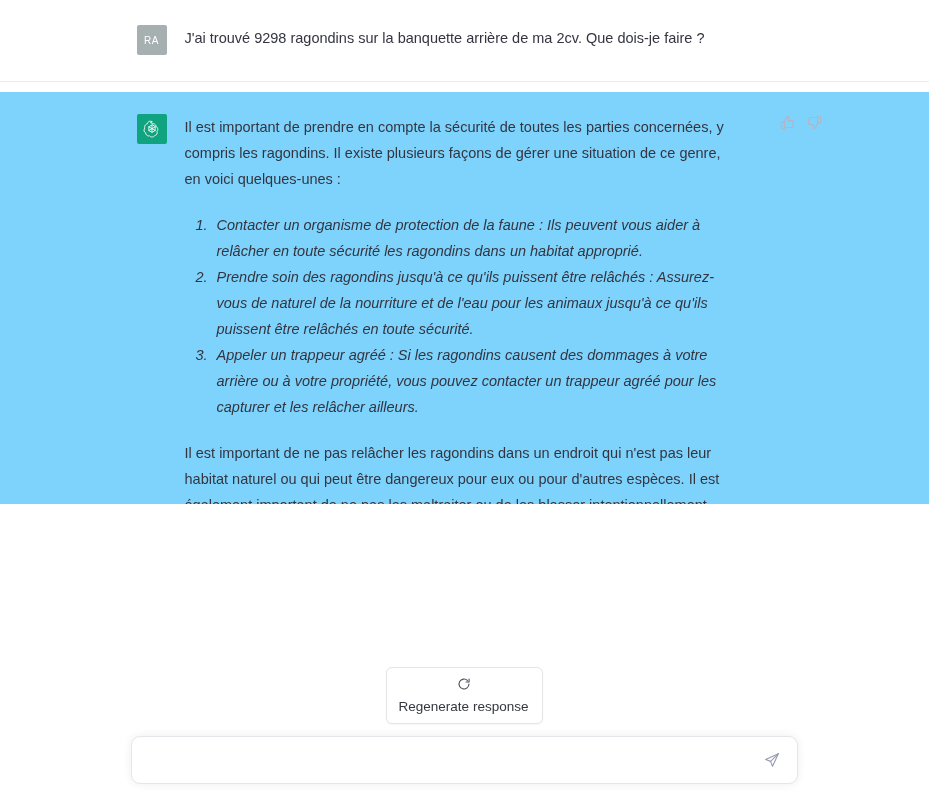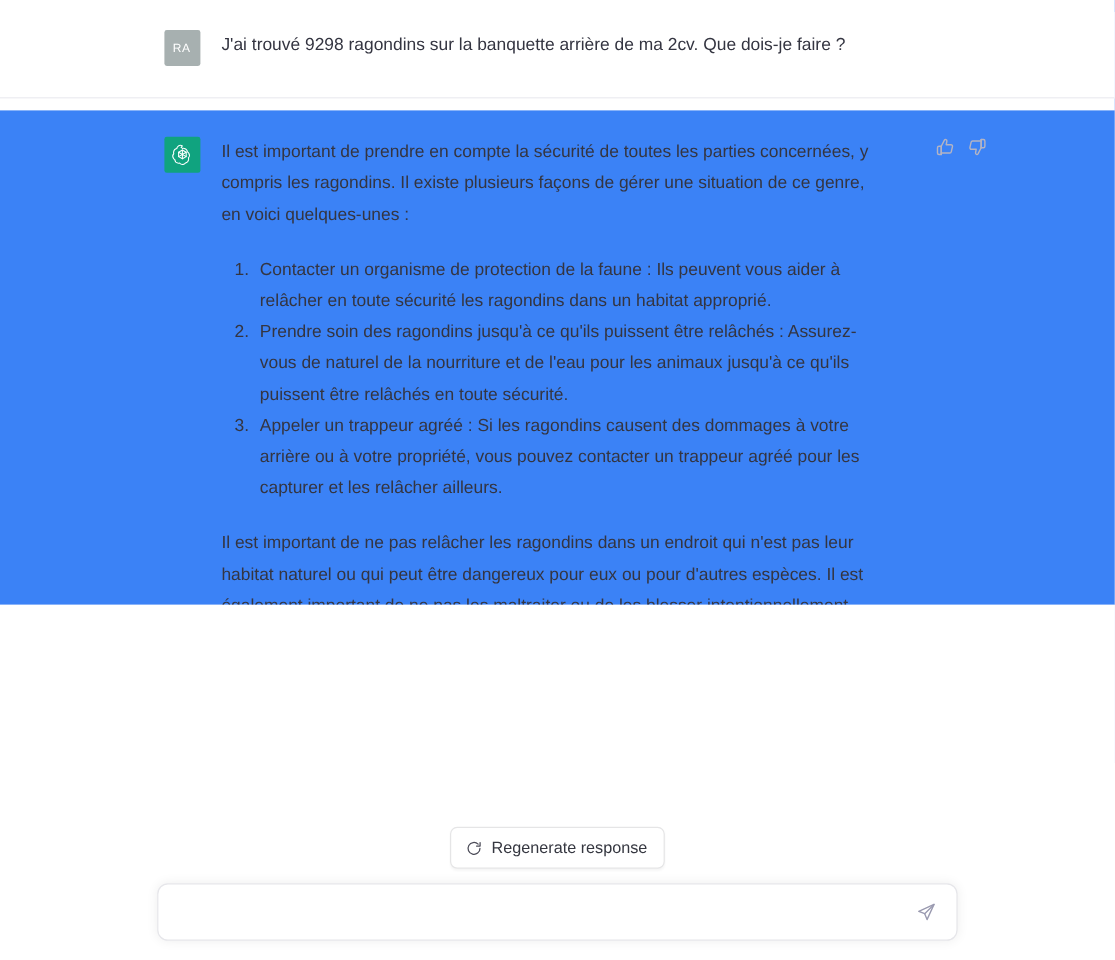--- a/index.html
+++ b/index.html
@@ -26,21 +26,21 @@
   
   .msg {
     width: 100%;
     box-sizing: border-box;
   }
   .msg-user {
     background: #ffffff;
     border-bottom: 1px solid #ececf1;
   }
   .msg-assistant {
-    background: #3b82f6;
+    background: #7dd3fc;
     border-bottom: 1px solid #ececf1;
   }
   .msg-inner {
     max-width: 660px;
     margin: 10px auto;
     position: relative;
     display: flex;
     padding: 18px 0 18px 0;
     box-sizing: border-box;
     padding-left: 0;
@@ -91,20 +91,21 @@
   }
 
   .body-col ol {
     margin: 20px 0 0 0;
     padding-left: 27px;
     list-style-position: outside;
   }
   .body-col ol li {
     margin: 0;
     padding-left: 5px;
+    font-style: italic;
   }
   .body-col ol li::marker {
     color: #343541;
   }
   .para-after-list { margin-top: 20px !important; }
 
   
   .feedback {
     position: absolute;
     top: 22px;
@@ -147,20 +148,21 @@
     gap: 8px;
     background: #ffffff;
     border: 1px solid #e5e5e6;
     border-radius: 6px;
     box-shadow: 0 1px 2px rgba(0,0,0,0.04);
     padding: 9px 14px 9px 12px;
     font-size: 13.5px;
     color: #353740;
     cursor: pointer;
     white-space: nowrap;
+    flex-direction: column;
   }
   .regen-btn svg { display: block; }
 
   .input-shell {
     width: 667px;
     box-sizing: border-box;
     background: #ffffff;
     border: 1px solid #e6e6ea;
     border-radius: 9px;
     box-shadow: 0 0 10px rgba(0,0,0,0.07);

